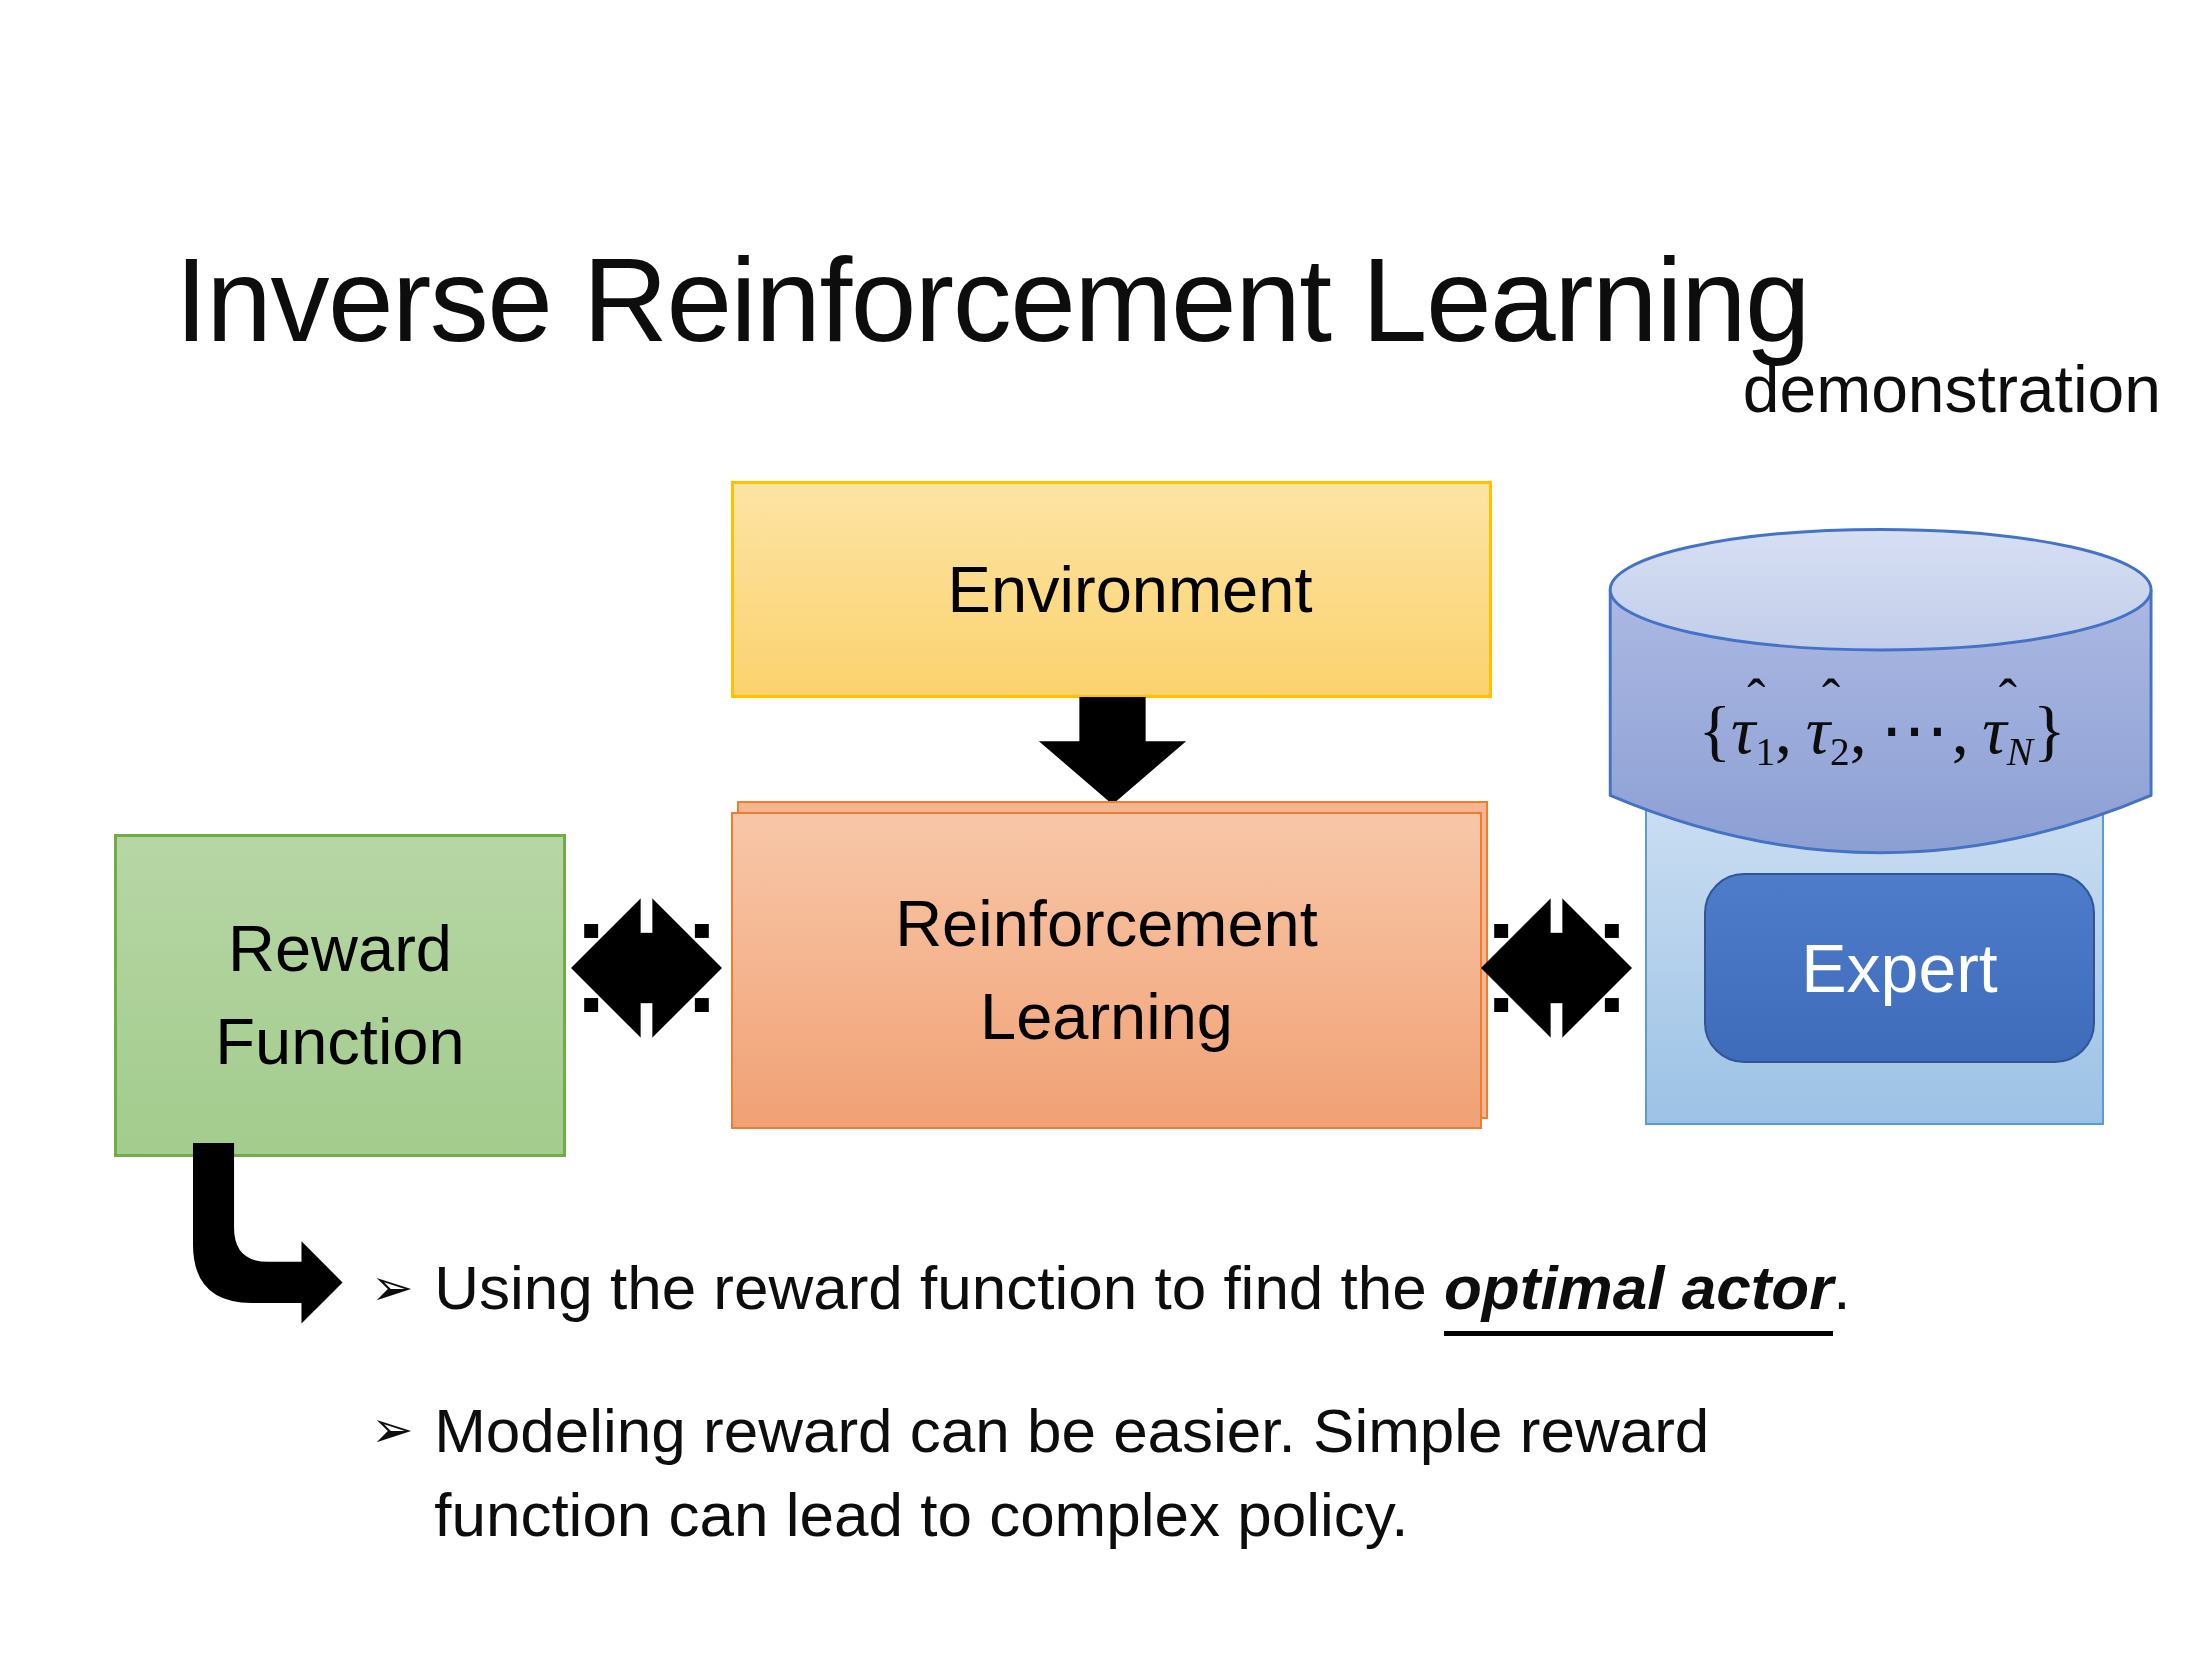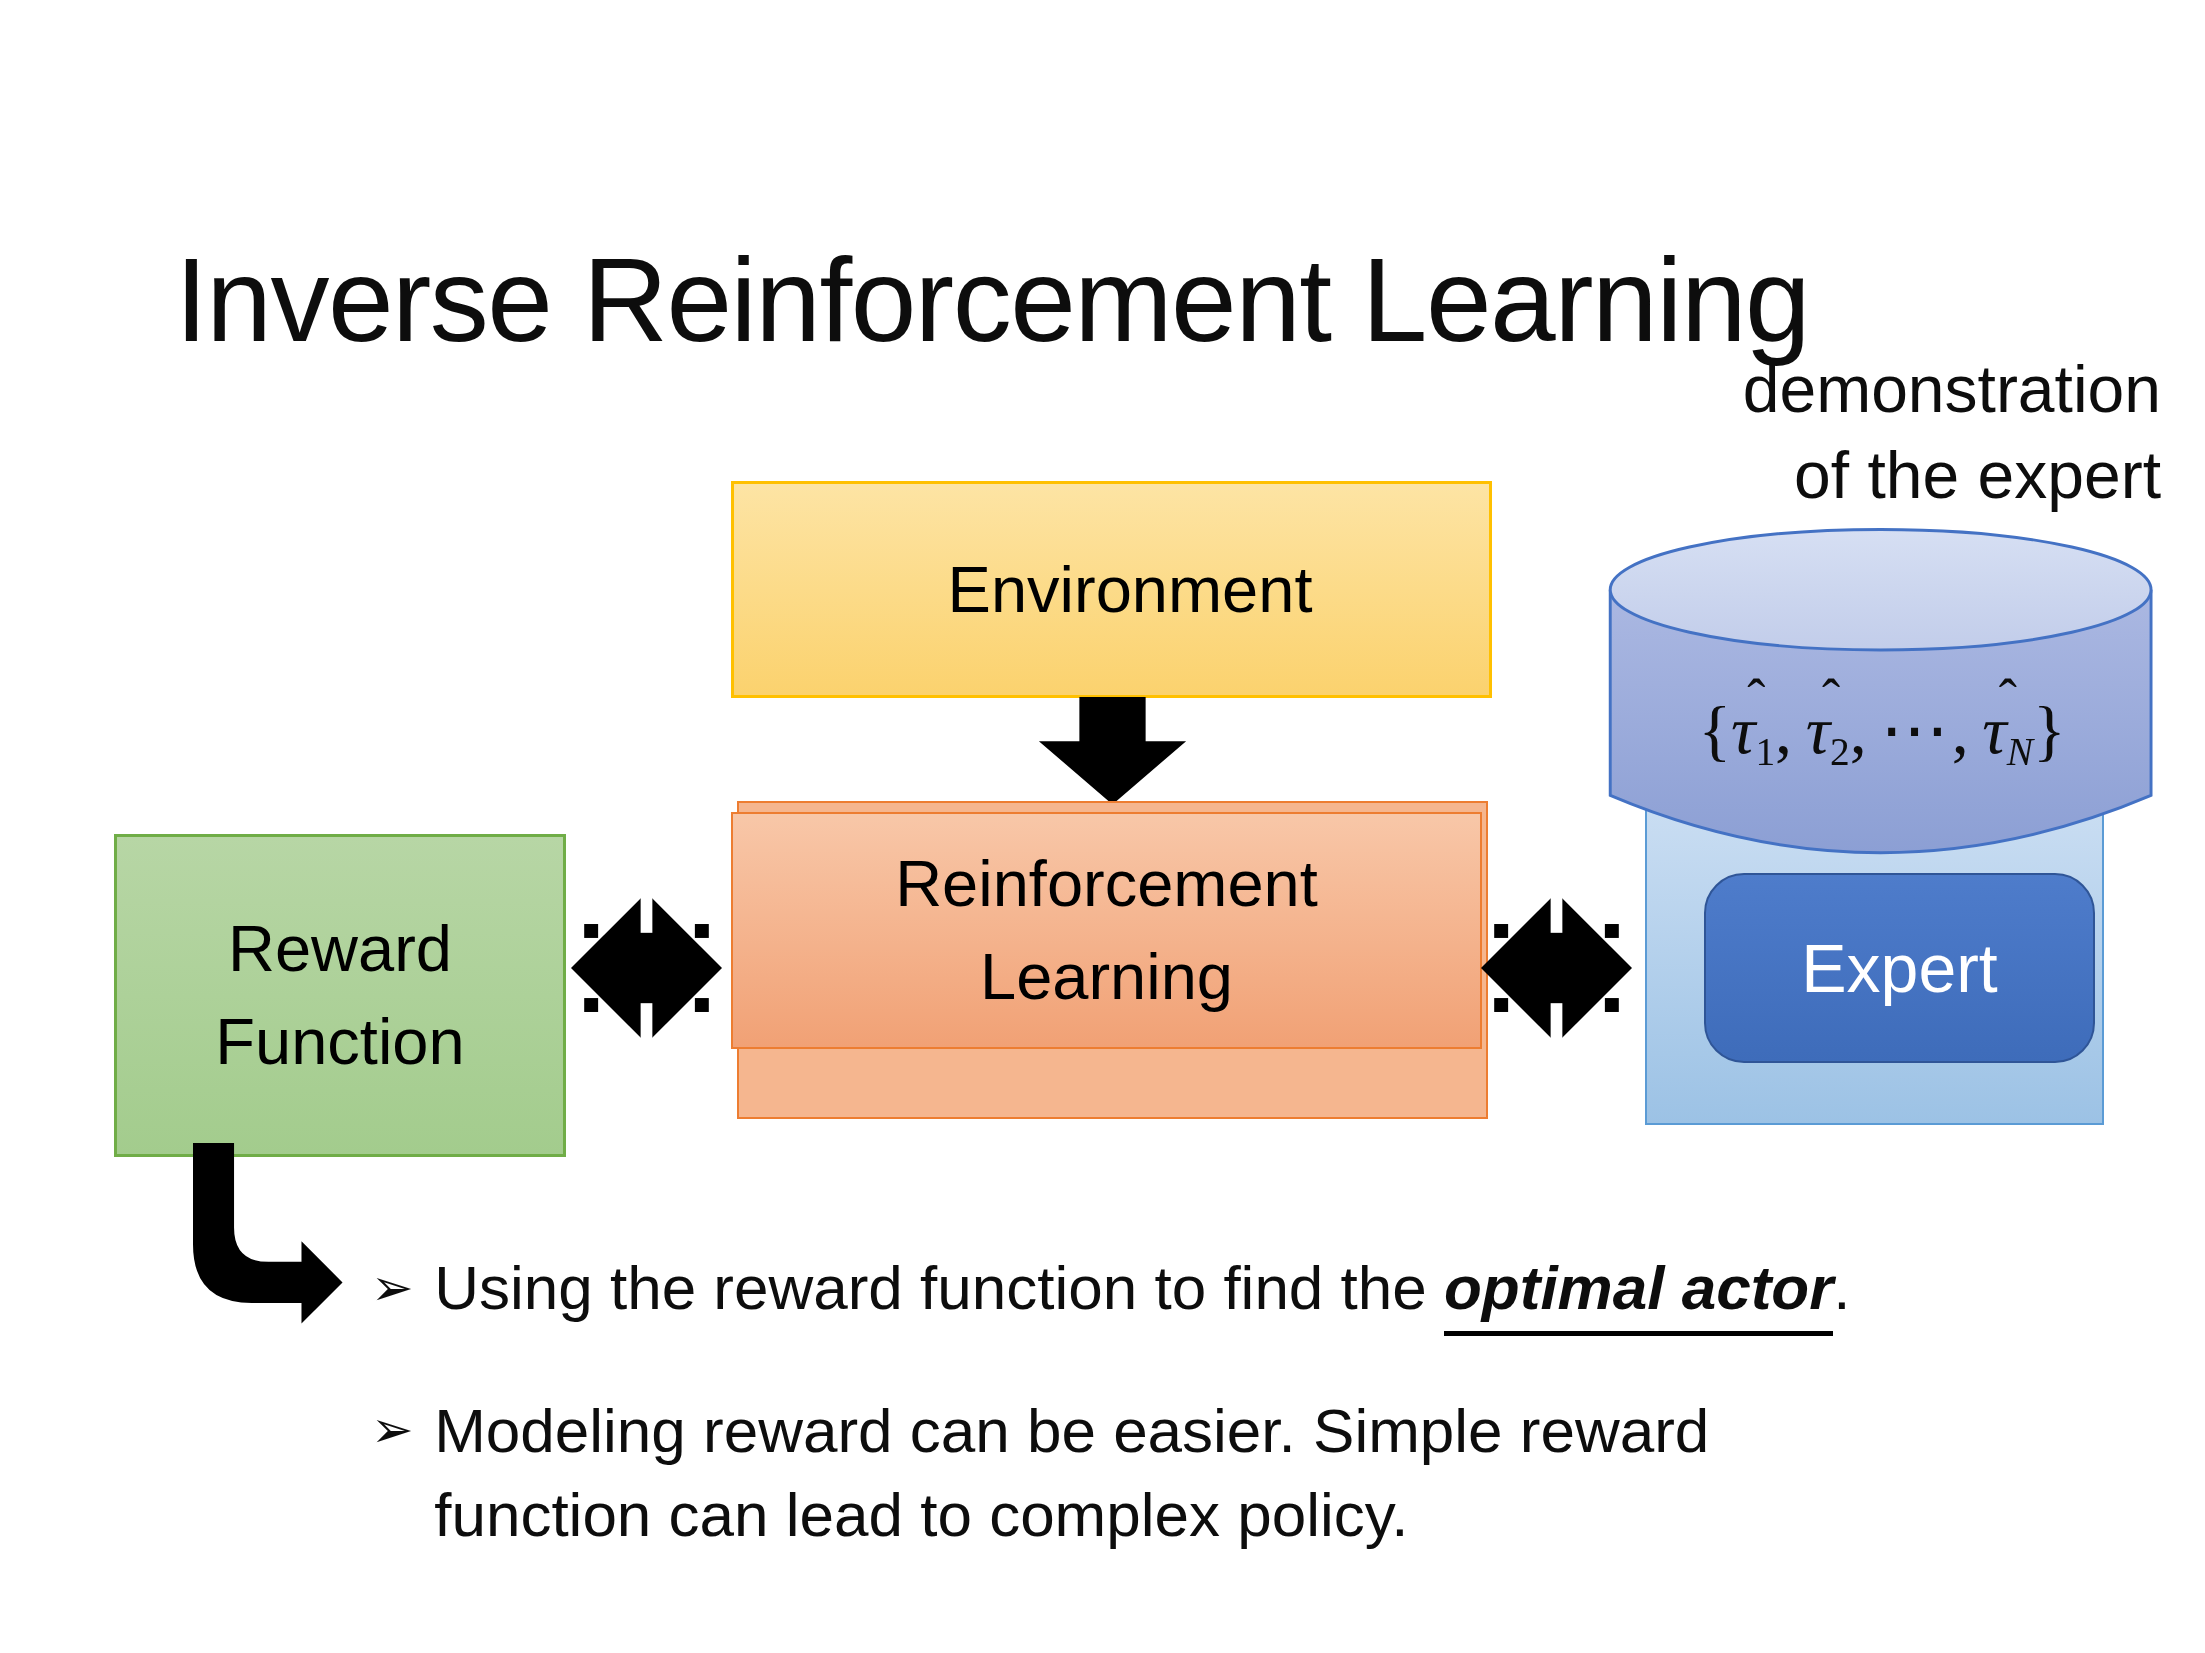--- a/index.html
+++ b/index.html
@@ -12,21 +12,21 @@
   #annotation{left:1602px;top:347px;width:559px;text-align:right;font-size:66px;line-height:1.3;color:#0d0d0d;}
 
   .box{box-sizing:border-box;display:flex;align-items:center;justify-content:center;text-align:center;}
 
   #env-box{left:731px;top:481px;width:761px;height:217px;
            background:linear-gradient(180deg,#FDE4A4 0%,#FBD26E 100%);
            border:3.7px solid #FFC000;font-size:65px;padding-left:37px;}
 
   #rl-back{left:737px;top:801px;width:751px;height:318px;box-sizing:border-box;
            background:#F5B68F;border:2.9px solid #ED7D31;}
-  #rl-box{left:731px;top:812px;width:751px;height:237px;flex-direction:column;
+  #rl-box{left:731px;top:812px;width:751px;height:317px;flex-direction:column;
           background:linear-gradient(180deg,#F8C7A8 0%,#F1A175 100%);
           border:2.9px solid #ED7D31;font-size:65px;line-height:1.42;}
 
   #reward-box{left:114px;top:805px;width:452px;height:323px;flex-direction:column;
               background:linear-gradient(180deg,#B7D6A5 0%,#A3CC8D 100%);
               border:3.7px solid #70AD47;font-size:65px;line-height:1.42;margin-top:29px;}
 
   #expert-container{left:1645px;top:809px;width:459px;height:316px;box-sizing:border-box;
                     background:linear-gradient(180deg,#C9DDF2 0%,#9CC2E5 100%);
                     border:2.2px solid #5B9BD5;}
@@ -59,21 +59,20 @@
 </style>
 </head>
 <body>
 
 <div class="slide">
 
   <div class="abs" id="title">Inverse Reinforcement Learning</div>
 
   <div class="abs" id="annotation">
     <div>demonstration</div>
-    <div>of the expert</div>
   </div>
 
   <div class="abs box" id="env-box">
     <span>Environment</span>
   </div>
 
   <svg class="abs" id="down-arrow" width="159" height="109" viewBox="0 0 216 148">
     <polygon points="63,0 153,0 153,60 208,60 108,146 8,60 63,60" fill="#000"></polygon>
   </svg>
 

